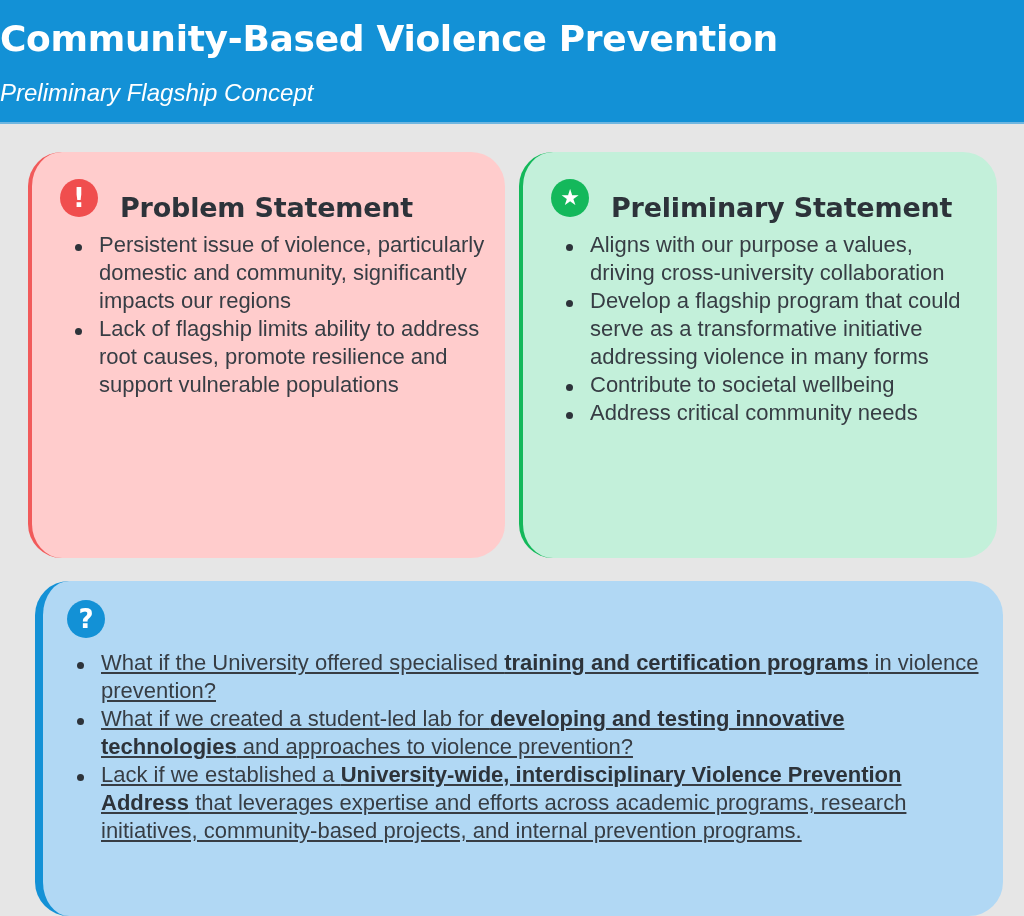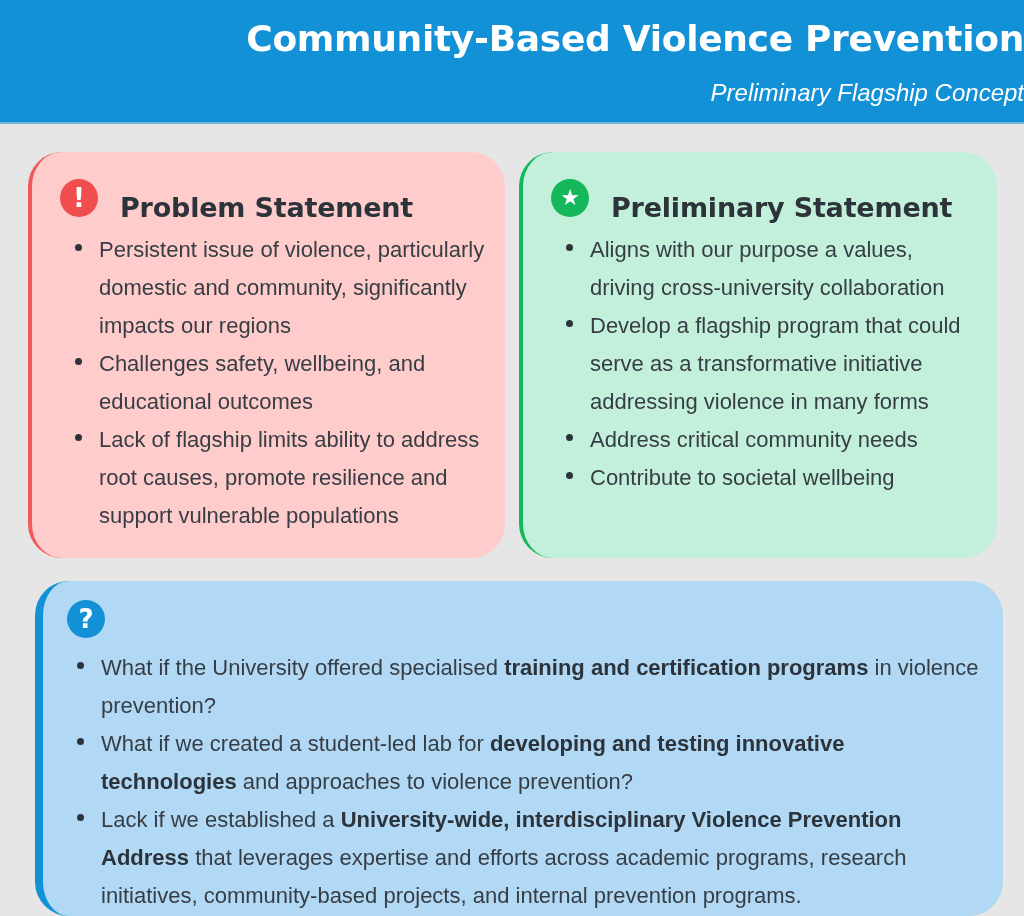--- a/index.html
+++ b/index.html
@@ -6,21 +6,21 @@
   html, body { width: 1024px; height: 916px; overflow: hidden; }
   body {
     background: #e6e6e6;
     font-family: "Liberation Sans", "DejaVu Sans", sans-serif;
     color: #2d333a;
     position: relative;
   }
   .header {
     position: absolute; left: 0; top: 0; width: 1024px; height: 122px;
     background: #1391d6;
-    text-align: right;
+    text-align: left;
     color: #ffffff;
   }
   .header .title {
     position: absolute; left: 0; right: 0; top: 18px;
     font-family: "DejaVu Sans", sans-serif;
     font-weight: bold; font-size: 36px; letter-spacing: -0.3px;
   }
   .header .subtitle {
     position: absolute; left: 0; right: 0; top: 79px;
     font-style: italic; font-size: 24px;
@@ -66,21 +66,21 @@
     margin-left: 22px;
     font-family: "DejaVu Sans", sans-serif;
     font-weight: bold; font-size: 27px; color: #2d333a;
     letter-spacing: -0.2px;
     margin-top: 20px;
   }
   ul.bullets {
     position: absolute;
     list-style: none;
     font-size: 22px;
-    line-height: 38px;
+    line-height: 28px;
     color: #373d44;
   }
   ul.bullets li {
     position: relative;
     padding-left: 28px;
   }
   ul.bullets li::before {
     content: "";
     position: absolute; left: 4px; top: 13px;
     width: 7px; height: 7px; border-radius: 50%;
@@ -97,43 +97,42 @@
 </div>
 <div class="header-rule"></div>
 
 <div class="card problem">
   <div class="card-head" style="left:28px; top:20px;">
     <span class="icon-circle red">!</span>
     <span class="card-title">Problem Statement</span>
   </div>
   <ul class="bullets" style="left:39px; top:79px; width:420px;">
     <li>Persistent issue of violence, particularly domestic and community, significantly impacts our regions</li>
-    <li>Challenges safety, wellbeing, and educational outcomes</li>
     <li>Lack of flagship limits ability to address root causes, promote resilience and support vulnerable populations</li>
   </ul>
 </div>
 
 <div class="card opportunity">
   <div class="card-head" style="left:28px; top:20px;">
     <span class="icon-circle green">★</span>
     <span class="card-title">Preliminary Statement</span>
   </div>
   <ul class="bullets" style="left:39px; top:79px; width:420px;">
     <li>Aligns with our purpose a values, driving cross-university collaboration</li>
     <li>Develop a flagship program that could serve as a transformative initiative addressing violence in many forms</li>
+    <li>Contribute to societal wellbeing</li>
     <li>Address critical community needs</li>
-    <li>Contribute to societal wellbeing</li>
   </ul>
 </div>
 
 <div class="card whatif">
   <div class="card-head" style="left:24px; top:19px;">
     <span class="icon-circle blue">?</span>
   </div>
-  <ul class="bullets" style="left:30px; top:68px; width:910px;">
+  <ul class="bullets" style="left:30px; top:68px; width:910px;text-decoration:underline;">
     <li>
       <span>What if the University offered specialised </span><b>training and certification programs</b><span> in violence prevention?</span>
     </li>
     <li>
       <span>What if we created a student-led lab for </span><b>developing and testing innovative technologies</b><span> and approaches to violence prevention?</span>
     </li>
     <li>
       <span>Lack if we established a </span><b>University-wide, interdisciplinary Violence Prevention Address</b><span> that leverages expertise and efforts across academic programs, research initiatives, community-based projects, and internal prevention programs.</span>
     </li>
   </ul>

